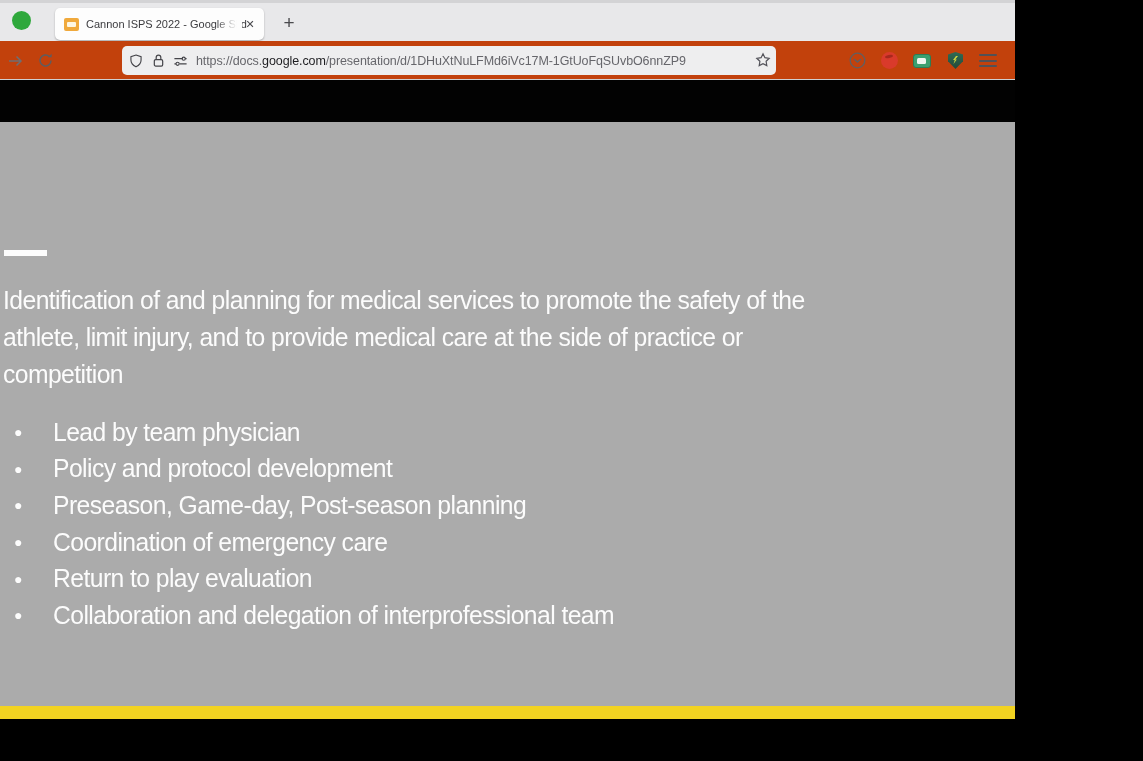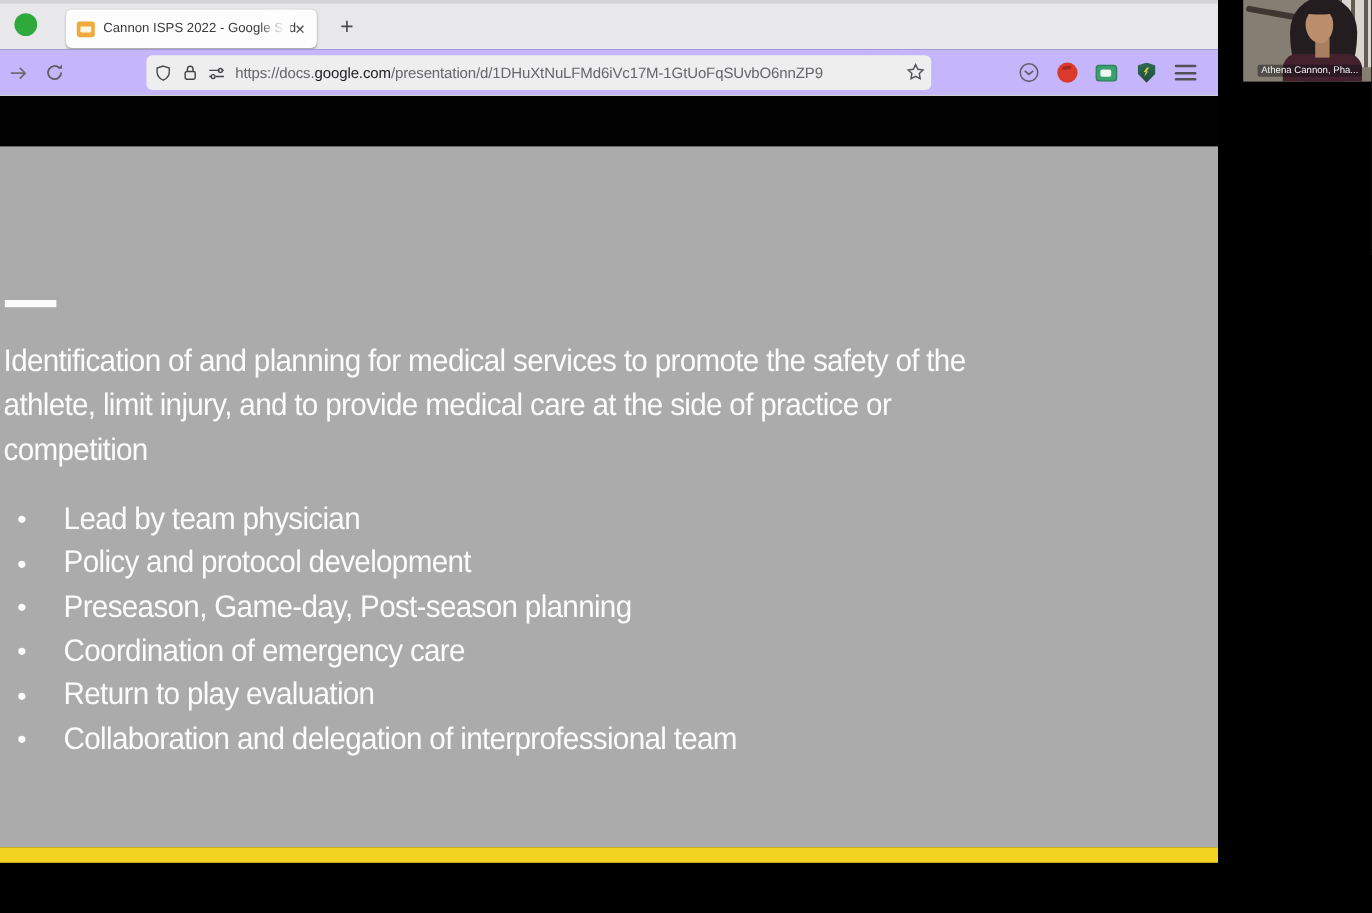--- a/index.html
+++ b/index.html
@@ -22,21 +22,21 @@
   .favicon span { position:absolute; left:3px; top:4px; width:9px; height:5px; background:#fdf6e3; border-radius:1px; }
   .tab-title { margin-left:7px; font-size:11px; color:#3c3c3f; white-space:nowrap; overflow:hidden; }
   .tab-fade { position:absolute; right:22px; top:0; width:26px; height:100%;
               background:linear-gradient(90deg, rgba(253,253,253,0), #fdfdfd 80%); }
   .tab-close { position:absolute; right:6px; top:8px; width:16px; height:16px; font-size:11px;
                color:#4a4a4e; display:flex; align-items:center; justify-content:center; }
   .newtab { position:absolute; left:276px; top:7px; width:26px; height:26px; font-size:19px; font-weight:300;
             color:#4a4a4e; display:flex; align-items:center; justify-content:center; border-radius:4px; }
 
   .toolbar { position:absolute; left:0; top:41px; width:1015px; height:39px;
-             background:#c4b5fd; border-bottom:1px solid #cfcfd1; }
+             background:#c2410c; border-bottom:1px solid #cfcfd1; }
   .navbtn { position:absolute; display:flex; align-items:center; justify-content:center; }
   .urlbar { position:absolute; left:122px; top:5px; width:654px; height:29px; background:#eeeeef;
             border-radius:5px; display:flex; align-items:center; padding:0 7px; overflow:hidden; }
   .urlbar svg { flex:0 0 auto; }
   .url-text { margin-left:8px; font-size:12.5px; letter-spacing:-0.1px; white-space:nowrap;
               overflow:hidden; color:#66666b; flex:1 1 auto; }
   .url-text .dom { color:#1e1e21; }
   .url-fade { position:absolute; right:24px; top:0; width:34px; height:100%;
               background:linear-gradient(90deg, rgba(238,238,239,0), #eeeeef 85%); }
   .star-wrap { position:absolute; right:5px; top:6px; }
@@ -207,24 +207,14 @@
             <span class="b-text">Collaboration and delegation of interprofessional team</span>
           </li>
       </ul>
     </div>
 
     <div class="accentbar"></div>
   </div>
 
   <div class="sidepanel"></div>
 
-  <div class="webcam">
-    <div class="wc-streak"></div>
-    <div class="wc-window"></div>
-    <div class="wc-hair"></div>
-    <div class="wc-body"></div>
-    <div class="wc-neck"></div>
-    <div class="wc-face"></div>
-    <div class="wc-fringe"></div>
-    <span class="name-tag">Athena Cannon, Pha...</span>
-  </div>
 
 </div>
 
 </body></html>

